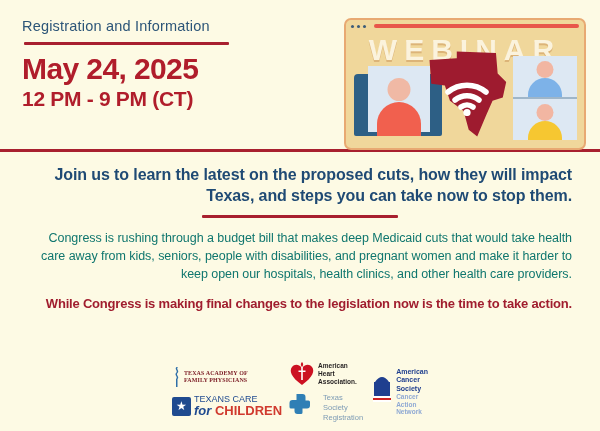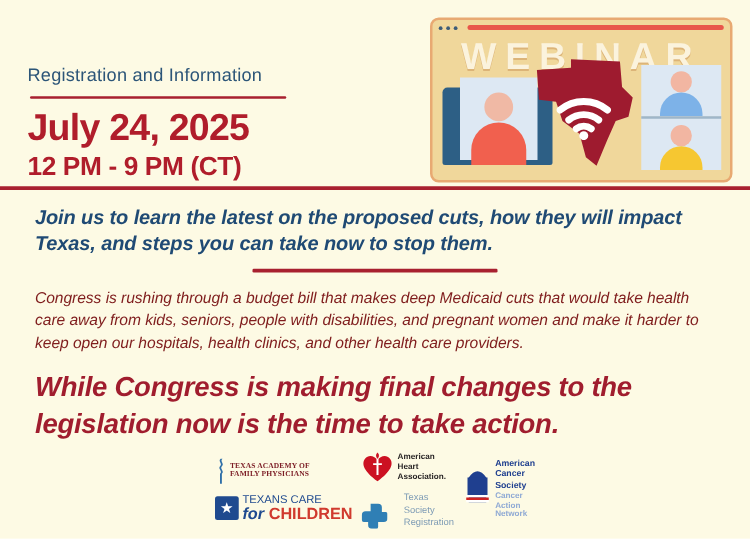--- a/index.html
+++ b/index.html
@@ -9,21 +9,21 @@
     font-family:"Liberation Sans", sans-serif;
   }
   .flyer{
     position:relative;width:600px;height:431px;
     background:#fdfae4;
     box-sizing:border-box;
     padding-top:6px;
   }
   
   .top{
-    display:flex;align-items:flex-end;
+    display:flex;align-items:flex-start;
     padding:10px 14px 0 22px;
     height:140px;box-sizing:border-box;
   }
   .top-left{flex:1 1 auto;padding-top:2px;}
   .reg-line{
     color:#2c5578;font-size:14.5px;letter-spacing:.2px;
     margin:0 0 2px 0;font-weight:400;
   }
   .url-line{
     color:#a01d2e;font-size:17.5px;font-weight:bold;
@@ -114,31 +114,31 @@
   .t-yellow{background:#f6c731;}
   
   .rule-full{
     width:100%;height:3px;background:#a8202f;margin:3px 0 0 0;
   }
   .rule-mid{
     width:196px;height:2.5px;background:#a8202f;
     margin:9px auto 11px auto;border-radius:1px;
   }
   
-  .body-wrap{padding:0 28px;text-align:left;font-style:italic;}
+  .body-wrap{padding:0 28px;text-align:right;}
   .headline{
     color:#1f4a74;font-size:16px;font-weight:bold;
     line-height:1.32;margin:12px 0 0 0;letter-spacing:-.1px;
   }
   .para{
-    color:#7f1d1d;font-size:12.5px;line-height:1.45;
+    color:#0f766e;font-size:12.5px;line-height:1.45;
     margin:0;letter-spacing:-.05px;
   }
   .cta{
-    color:#a01d2e;font-size:22px;font-weight:bold;
+    color:#a01d2e;font-size:13px;font-weight:bold;
     line-height:1.3;margin:13px 0 0 0;letter-spacing:-.2px;
   }
   
   .logos{
     position:absolute;left:0;right:0;bottom:4px;height:70px;
     display:flex;align-items:center;justify-content:center;gap:7px;
   }
   .logo-col{display:flex;flex-direction:column;gap:7px;}
   .logo{display:flex;align-items:center;gap:3px;}
   .tafp-txt{
@@ -154,21 +154,21 @@
     display:flex;align-items:center;justify-content:center;
     color:#fff;font-size:12px;line-height:1;
   }
   .tcc-t1{color:#1f4a8f;font-size:9px;font-weight:normal;line-height:1.05;}
   .tcc-t2{color:#d03a2e;font-size:13px;font-weight:bold;line-height:1.05;}
   .tcc-it{font-style:italic;color:#1f4a8f;font-weight:bold;}
   .aha-txt{color:#231f20;font-size:6.5px;font-weight:bold;line-height:1.25;}
   .heart{
     width:26px;height:25px;position:relative;
   }
-  .tha{display:flex;align-items:flex-end;gap:13px;}
+  .tha{display:flex;align-items:flex-start;gap:13px;}
   .tha-cross{width:21px;height:21px;position:relative;}
   .tha-txt{color:#7d9bb5;font-size:7.5px;line-height:1.3;}
   .acs{display:flex;align-items:flex-start;gap:2px;}
   .acs-txt{line-height:1.2;}
   .acs-b{color:#1f3f8f;font-size:7px;font-weight:bold;display:block;}
   .acs-l{color:#8fa9d4;font-size:6.5px;font-weight:bold;display:block;}
   .tahp{text-align:center;}
   .tahp-w{color:#1f6fc4;font-size:19px;font-weight:bold;letter-spacing:-.5px;line-height:1;}
   .tahp-s{color:#6f7f96;font-size:3.6px;letter-spacing:.1px;margin-top:1px;}
   .lls{display:flex;align-items:center;gap:4px;margin-top:4px;}
@@ -177,21 +177,21 @@
 </style>
 </head>
 <body>
 
 <div class="flyer">
 
   <div class="top">
     <div class="top-left">
       <p class="reg-line">Registration and Information</p>
       <div class="rule-short"></div>
-      <p class="date-line">July 24, 2025</p>
+      <p class="date-line">May 24, 2025</p>
       <p class="time-line">12 PM - 9 PM (CT)</p>
     </div>
 
     <div class="graphic">
       <div class="browser">
         <div class="bar">
           <span class="dot"></span>
           <span class="dot"></span>
           <span class="dot"></span>
           <span class="urlbar"></span>

